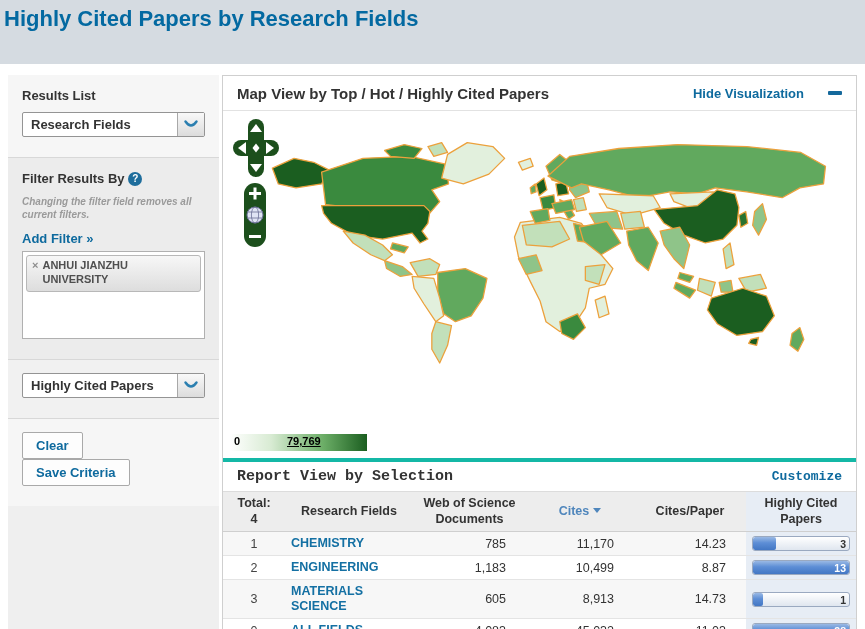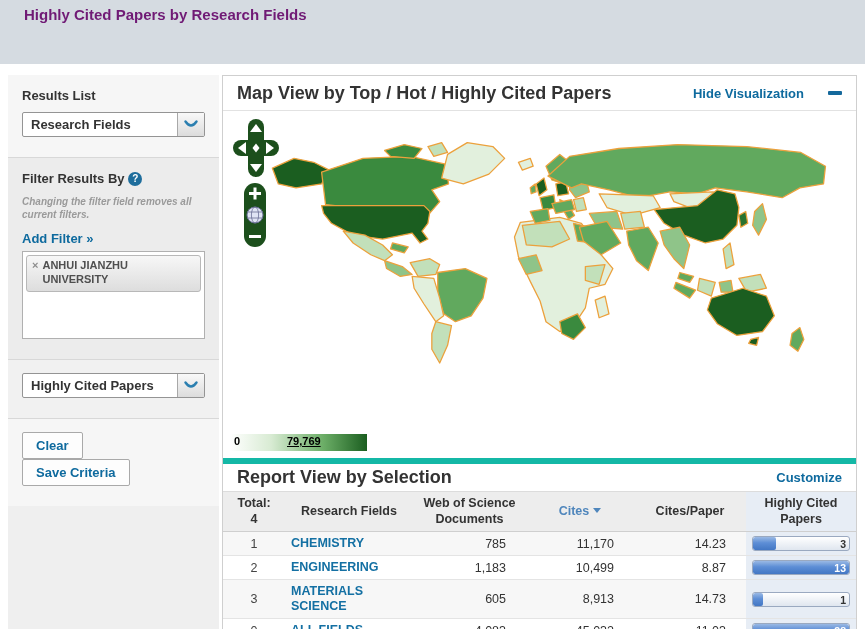--- a/index.html
+++ b/index.html
@@ -2,21 +2,21 @@
 <html><head>
 <meta charset="utf-8">
 <style>
   * { margin:0; padding:0; box-sizing:border-box; }
   html,body { width:865px; height:629px; overflow:hidden; background:#fff;
               font-family:"Liberation Sans", sans-serif; position:relative; }
 
   
   .page-header { position:absolute; top:0; left:0; width:865px; height:64px;
                  background:#d5dbe1; }
-  .page-title  { padding:6px 0 0 24px; font-size:15px; font-weight:bold; color:#701a75; }
+  .page-title  { padding:6px 0 0 4px; font-size:22px; font-weight:bold; color:#0369a1; }
 
   
   .sidebar { position:absolute; left:8px; top:75px; width:211px; bottom:0;
              background:#efefef; }
   .side-sec { padding:13px 14px 20px 14px; border-bottom:1px solid #d8d8d8; }
   .side-sec.s1 { background:#f6f6f6; }
   .side-sec.s2 { background:#ececec; }
   .side-sec.s3 { background:#f1f1f1; }
   .side-sec.s4 { background:#f6f6f6; border-bottom:none; }
   .side-label { font-size:13px; font-weight:bold; color:#333; margin-bottom:9px; }
@@ -43,38 +43,38 @@
   .btn { display:inline-block; background:#fdfdfd; border:1px solid #a9a9a9;
          border-radius:2px; padding:5px 13px; font-size:13px; font-weight:bold;
          color:#0e6a9e; cursor:pointer; margin-right:12px; }
 
   
   .main { position:absolute; left:222px; top:75px; width:635px; bottom:0;
           background:#fff; border:1px solid #cfcfcf; }
   .panel-row { display:flex; align-items:center; justify-content:space-between;
                padding:0 14px; }
   .map-header { height:35px; border-bottom:1px solid #e2e2e2; }
-  .panel-title { font-size:18px; font-weight:bold; color:#333; }
+  .panel-title { font-size:15px; font-weight:bold; color:#333; }
   .blue-link { font-size:13px; font-weight:bold; color:#0e6a9e; cursor:pointer;
                display:flex; align-items:center; gap:24px; }
   .minus-bar { display:inline-block; width:14px; height:4px; background:#15699c;
                border-radius:1px; }
 
   .map-area { position:relative; height:347px; }
   .worldmap { position:absolute; left:12px; top:14px; }
   .worldmap path { stroke-width:1.3; stroke-linejoin:round; cursor:pointer; }
   .pan-control  { position:absolute; left:10px; top:8px;  z-index:5; }
   .zoom-control { position:absolute; left:21px; top:72px; z-index:5; }
   .legend { position:absolute; left:7px; bottom:7px; width:137px; height:17px;
             background:linear-gradient(to right,#ffffff,#d8ebd3 30%,#6cae67 68%,#1b5e20);
             font-size:11px; font-weight:bold; color:#000; }
   .legend .lmin { position:absolute; left:4px; top:1px; }
   .legend .lmax { position:absolute; left:57px; top:1px;text-decoration:underline; }
 
-  .report-header { height:33px; border-top:6px solid #14b8a6; }
+  .report-header { height:33px; border-top:4px solid #14b8a6;font-family:Liberation Mono, monospace; }
 
   table.report { width:100%; border-collapse:collapse; font-size:12.5px; table-layout:fixed; }
   .report th { background:#ededed; border-top:1px solid #dcdcdc; border-bottom:1px solid #cfcfcf;
                padding:4px 4px; color:#333; font-weight:bold; text-align:center; line-height:1.25; }
   .report th.hcol, .report td.hcol { background:#e7edf5; }
   .report td { padding:4px 6px; border-bottom:1px solid #e4e4e4; color:#333; }
   .report tbody tr.odd  { background:#f7f7f7; }
   .report tbody tr.even { background:#ffffff; }
   .col-rank {width:62px;} .col-field {width:128px;} .col-docs {width:113px;}
   .col-cites {width:108px;} .col-cpp {width:112px;} .col-hcp {width:110px;}

